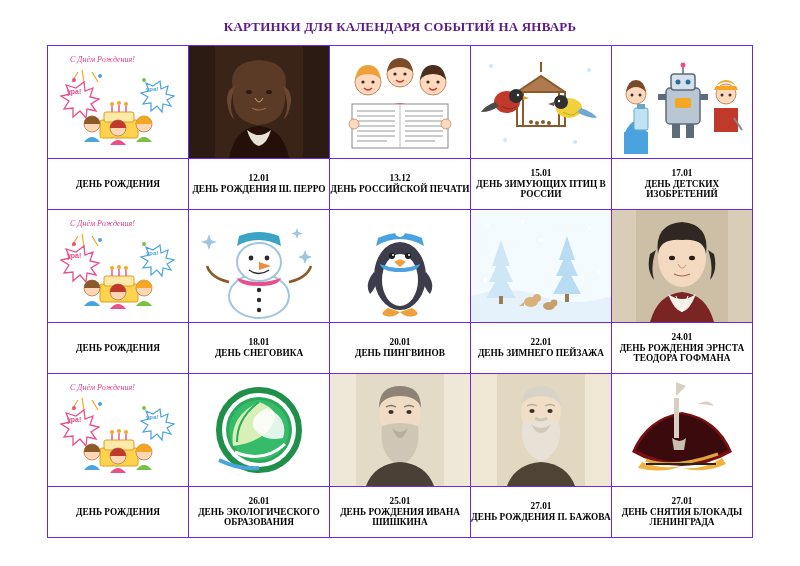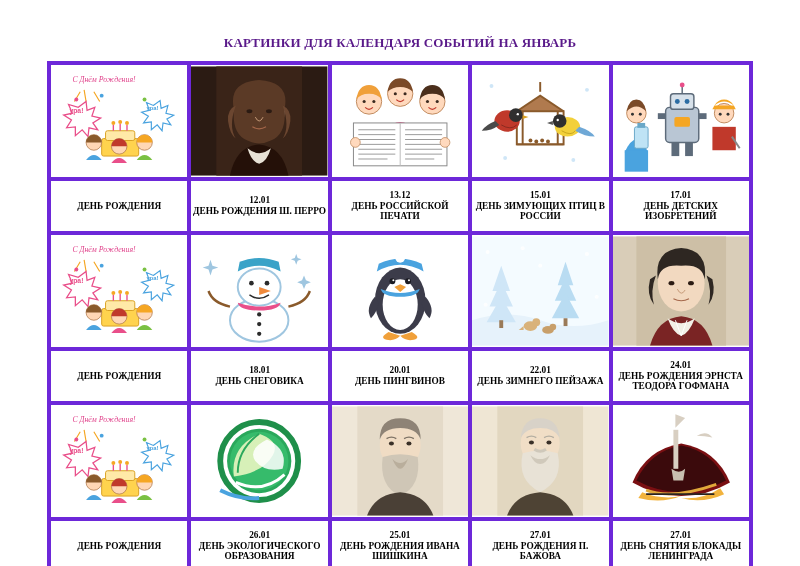--- a/index.html
+++ b/index.html
@@ -11,41 +11,41 @@
     height: 566px;
     background: #ffffff;
     font-family: "Liberation Serif", serif;
     overflow: hidden;
   }
   .page {
     position: relative;
     width: 800px;
     height: 566px;
     box-sizing: border-box;
-    padding: 16px;
+    padding: 0;
   }
   .title {
     text-align: center;
     color: #5a1a8a;
     font-family: "Liberation Serif", serif;
     font-weight: bold;
     font-size: 13px;
     letter-spacing: 0.2px;
     padding-top: 19px;
     padding-bottom: 10px;
     text-transform: uppercase;
   }
   table.calendar {
     border-collapse: collapse;
     table-layout: fixed;
     width: 706px;
     margin: 0 auto;
   }
   table.calendar td {
-    border: 4px solid #6d28d9;
+    border: 1px solid #6d28d9;
     vertical-align: middle;
     padding: 0;
   }
   td.pic {
     height: 112px;
     text-align: center;
   }
   td.cap {
     height: 50px;
     text-align: center;

